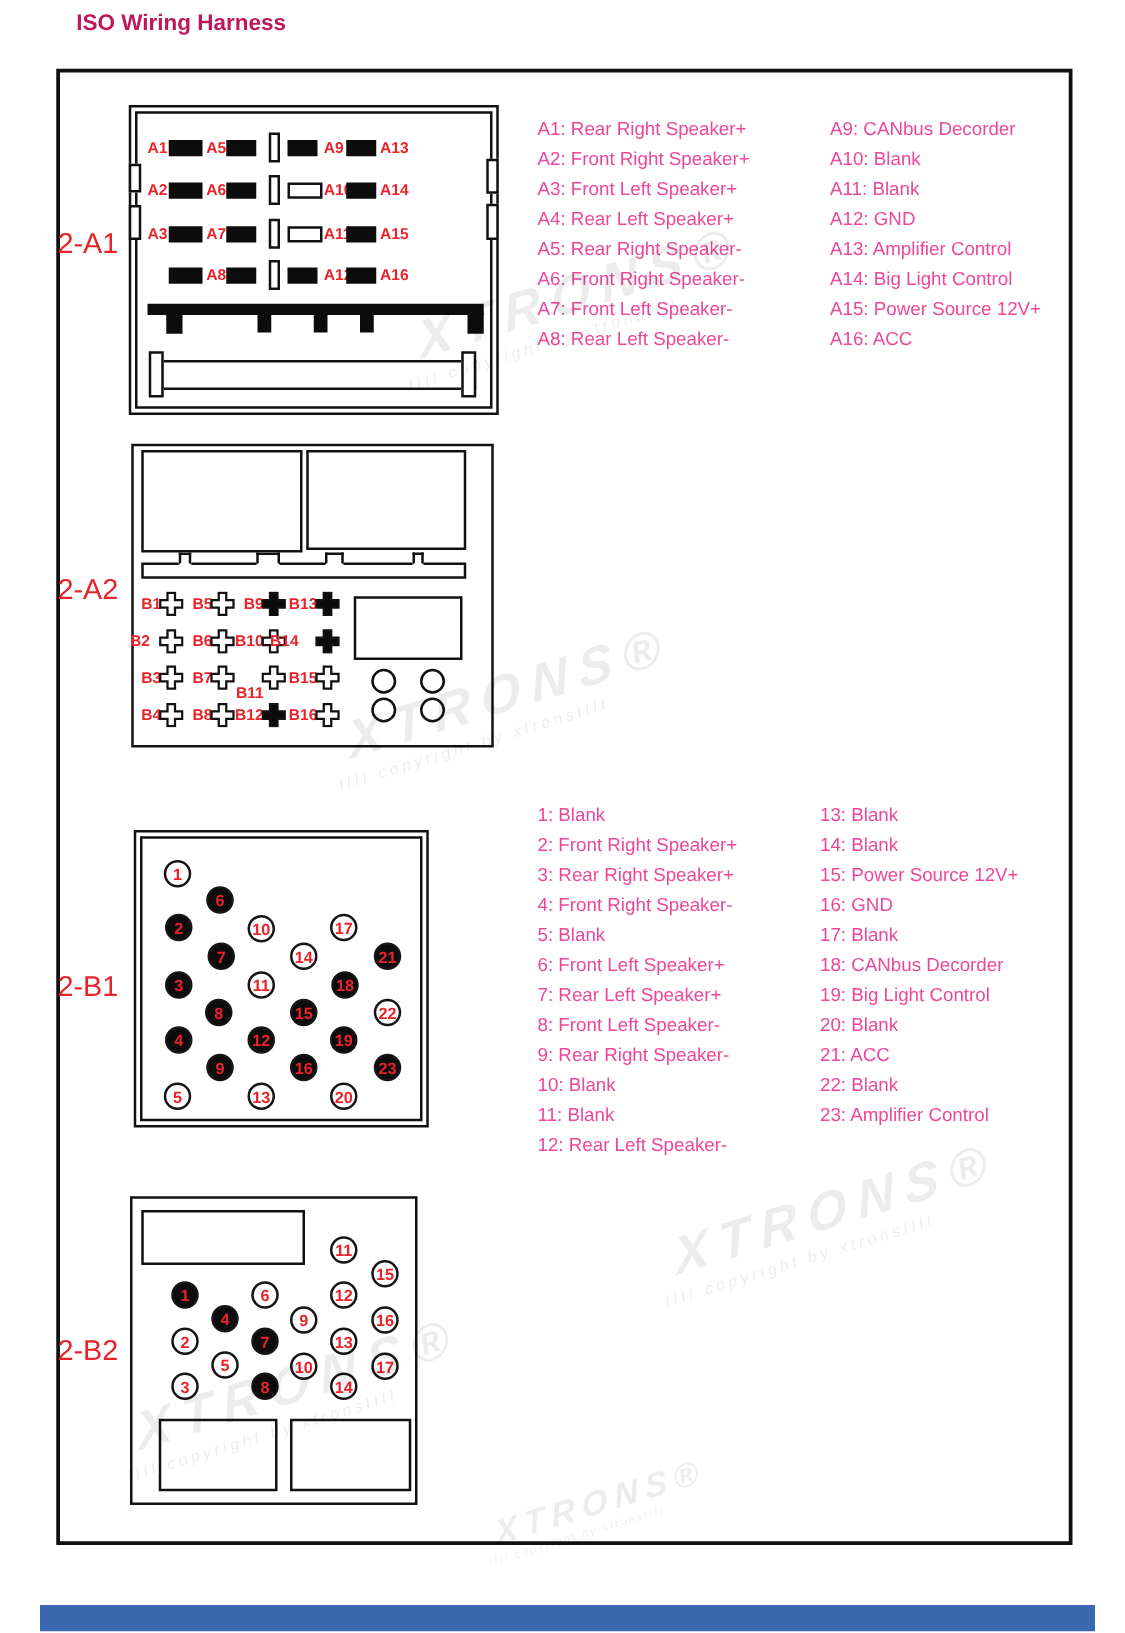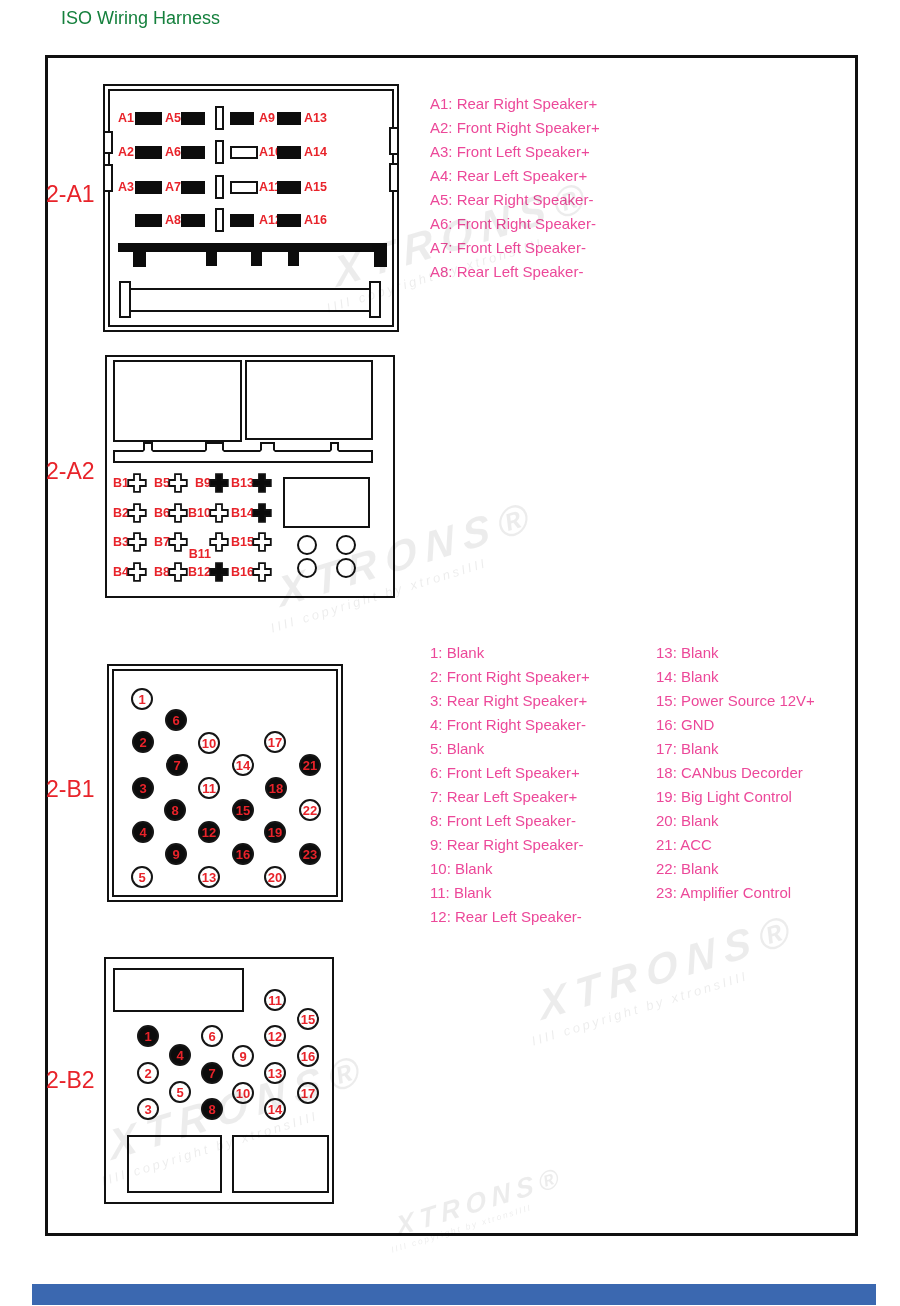--- a/index.html
+++ b/index.html
@@ -1,18 +1,18 @@
 <!DOCTYPE html>
 <html style="--red: #e8232a; --blue: #3b68b0;"><head>
 <meta charset="utf-8">
 <style>
   html,body{margin:0;padding:0;background:#fff;}
   .page{position:relative;width:900px;height:1306px;background:#fff;overflow:hidden;
         font-family:"Liberation Sans","DejaVu Sans",sans-serif;color:#222;}
-  .page-title{position:absolute;left:61px;top:8px;font-size:18px;font-weight:normal;color:#15803d;margin:0;}
+  .page-title{position:absolute;left:61px;top:8px;font-size:18px;font-weight:bold;color:#be185d;margin:0;}
   .main-box{position:absolute;left:45px;top:55px;width:813px;height:1181px;border:3px solid #101010;box-sizing:border-box;background:transparent;}
   .section-label{position:absolute;font-size:23px;color:var(--red,#e8232a);}
   #lbl-a1{left:46px;top:181px;} #lbl-a2{left:46px;top:458px;}
   #lbl-b1{left:46px;top:776px;} #lbl-b2{left:46px;top:1067px;}
 
   .conn{position:absolute;border:2px solid #111;box-sizing:border-box;background:#fff;}
   .conn-a1{left:103px;top:84px;width:296px;height:248px;}
   .conn-a2{left:105px;top:355px;width:290px;height:243px;}
   .conn-b1{left:107px;top:664px;width:236px;height:238px;}
   .conn-b2{left:104px;top:957px;width:230px;height:247px;}
@@ -145,21 +145,21 @@
     <div class="a2-box" id="a2rr"></div>
     <div class="a2-circle" style="left:190px;top:178px;"></div>
     <div class="a2-circle" style="left:229px;top:178px;"></div>
     <div class="a2-circle" style="left:190px;top:201px;"></div>
     <div class="a2-circle" style="left:229px;top:201px;"></div>
     <div id="a2-pins">
         <div class="b-label" style="left: -12px; top: 117px;">B1</div>
         <div class="b-cross" style="left: 20px; top: 116px;"><svg width="20" height="20" viewBox="0 0 20 20">
             <path d="M7 1.2 H13 V7 H18.8 V13 H13 V18.8 H7 V13 H1.2 V7 H7 Z" fill="#ffffff" stroke="#111" stroke-width="1.8"></path>
           </svg></div>
-        <div class="b-label" style="left: -12px; top: 147px;">B2</div>
+        <div class="b-label" style="left: -12px; top: 147px; text-align: center;">B2</div>
         <div class="b-cross" style="left: 20px; top: 146px;"><svg width="20" height="20" viewBox="0 0 20 20">
             <path d="M7 1.2 H13 V7 H18.8 V13 H13 V18.8 H7 V13 H1.2 V7 H7 Z" fill="#ffffff" stroke="#111" stroke-width="1.8"></path>
           </svg></div>
         <div class="b-label" style="left: -12px; top: 176px;">B3</div>
         <div class="b-cross" style="left: 20px; top: 175px;"><svg width="20" height="20" viewBox="0 0 20 20">
             <path d="M7 1.2 H13 V7 H18.8 V13 H13 V18.8 H7 V13 H1.2 V7 H7 Z" fill="#ffffff" stroke="#111" stroke-width="1.8"></path>
           </svg></div>
         <div class="b-label" style="left: -12px; top: 206px;">B4</div>
         <div class="b-cross" style="left: 20px; top: 205px;"><svg width="20" height="20" viewBox="0 0 20 20">
             <path d="M7 1.2 H13 V7 H18.8 V13 H13 V18.8 H7 V13 H1.2 V7 H7 Z" fill="#ffffff" stroke="#111" stroke-width="1.8"></path>
@@ -193,21 +193,21 @@
             <path d="M7 1.2 H13 V7 H18.8 V13 H13 V18.8 H7 V13 H1.2 V7 H7 Z" fill="#ffffff" stroke="#111" stroke-width="1.8"></path>
           </svg></div>
         <div class="b-label" style="left: 70px; top: 206px;">B12</div>
         <div class="b-cross" style="left: 102px; top: 205px;"><svg width="20" height="20" viewBox="0 0 20 20">
             <path d="M7 1.2 H13 V7 H18.8 V13 H13 V18.8 H7 V13 H1.2 V7 H7 Z" fill="#0b0b0b" stroke="#111" stroke-width="1.8"></path>
           </svg></div>
         <div class="b-label" style="left: 113px; top: 117px;">B13</div>
         <div class="b-cross" style="left: 145px; top: 116px;"><svg width="20" height="20" viewBox="0 0 20 20">
             <path d="M7 1.2 H13 V7 H18.8 V13 H13 V18.8 H7 V13 H1.2 V7 H7 Z" fill="#0b0b0b" stroke="#111" stroke-width="1.8"></path>
           </svg></div>
-        <div class="b-label" style="left: 113px; top: 147px;">B14</div>
+        <div class="b-label" style="left: 98px; top: 147px;">B14</div>
         <div class="b-cross" style="left: 145px; top: 146px;"><svg width="20" height="20" viewBox="0 0 20 20">
             <path d="M7 1.2 H13 V7 H18.8 V13 H13 V18.8 H7 V13 H1.2 V7 H7 Z" fill="#0b0b0b" stroke="#111" stroke-width="1.8"></path>
           </svg></div>
         <div class="b-label" style="left: 113px; top: 176px;">B15</div>
         <div class="b-cross" style="left: 145px; top: 175px;"><svg width="20" height="20" viewBox="0 0 20 20">
             <path d="M7 1.2 H13 V7 H18.8 V13 H13 V18.8 H7 V13 H1.2 V7 H7 Z" fill="#ffffff" stroke="#111" stroke-width="1.8"></path>
           </svg></div>
         <div class="b-label" style="left: 113px; top: 206px;">B16</div>
         <div class="b-cross" style="left: 145px; top: 205px;"><svg width="20" height="20" viewBox="0 0 20 20">
             <path d="M7 1.2 H13 V7 H18.8 V13 H13 V18.8 H7 V13 H1.2 V7 H7 Z" fill="#ffffff" stroke="#111" stroke-width="1.8"></path>
@@ -272,20 +272,30 @@
   <div class="desc-col" id="a1c1">
       <div class="desc-line">A1: Rear Right Speaker+</div>
       <div class="desc-line">A2: Front Right Speaker+</div>
       <div class="desc-line">A3: Front Left Speaker+</div>
       <div class="desc-line">A4: Rear Left Speaker+</div>
       <div class="desc-line">A5: Rear Right Speaker-</div>
       <div class="desc-line">A6: Front Right Speaker-</div>
       <div class="desc-line">A7: Front Left Speaker-</div>
       <div class="desc-line">A8: Rear Left Speaker-</div>
     </div>
+  <div class="desc-col" id="a1c2">
+      <div class="desc-line">A9: CANbus Decorder</div>
+      <div class="desc-line">A10: Blank</div>
+      <div class="desc-line">A11: Blank</div>
+      <div class="desc-line">A12: GND</div>
+      <div class="desc-line">A13: Amplifier Control</div>
+      <div class="desc-line">A14: Big Light Control</div>
+      <div class="desc-line">A15: Power Source 12V+</div>
+      <div class="desc-line">A16: ACC</div>
+    </div>
   <div class="desc-col" id="b1c1">
       <div class="desc-line">1: Blank</div>
       <div class="desc-line">2: Front Right Speaker+</div>
       <div class="desc-line">3: Rear Right Speaker+</div>
       <div class="desc-line">4: Front Right Speaker-</div>
       <div class="desc-line">5: Blank</div>
       <div class="desc-line">6: Front Left Speaker+</div>
       <div class="desc-line">7: Rear Left Speaker+</div>
       <div class="desc-line">8: Front Left Speaker-</div>
       <div class="desc-line">9: Rear Right Speaker-</div>

